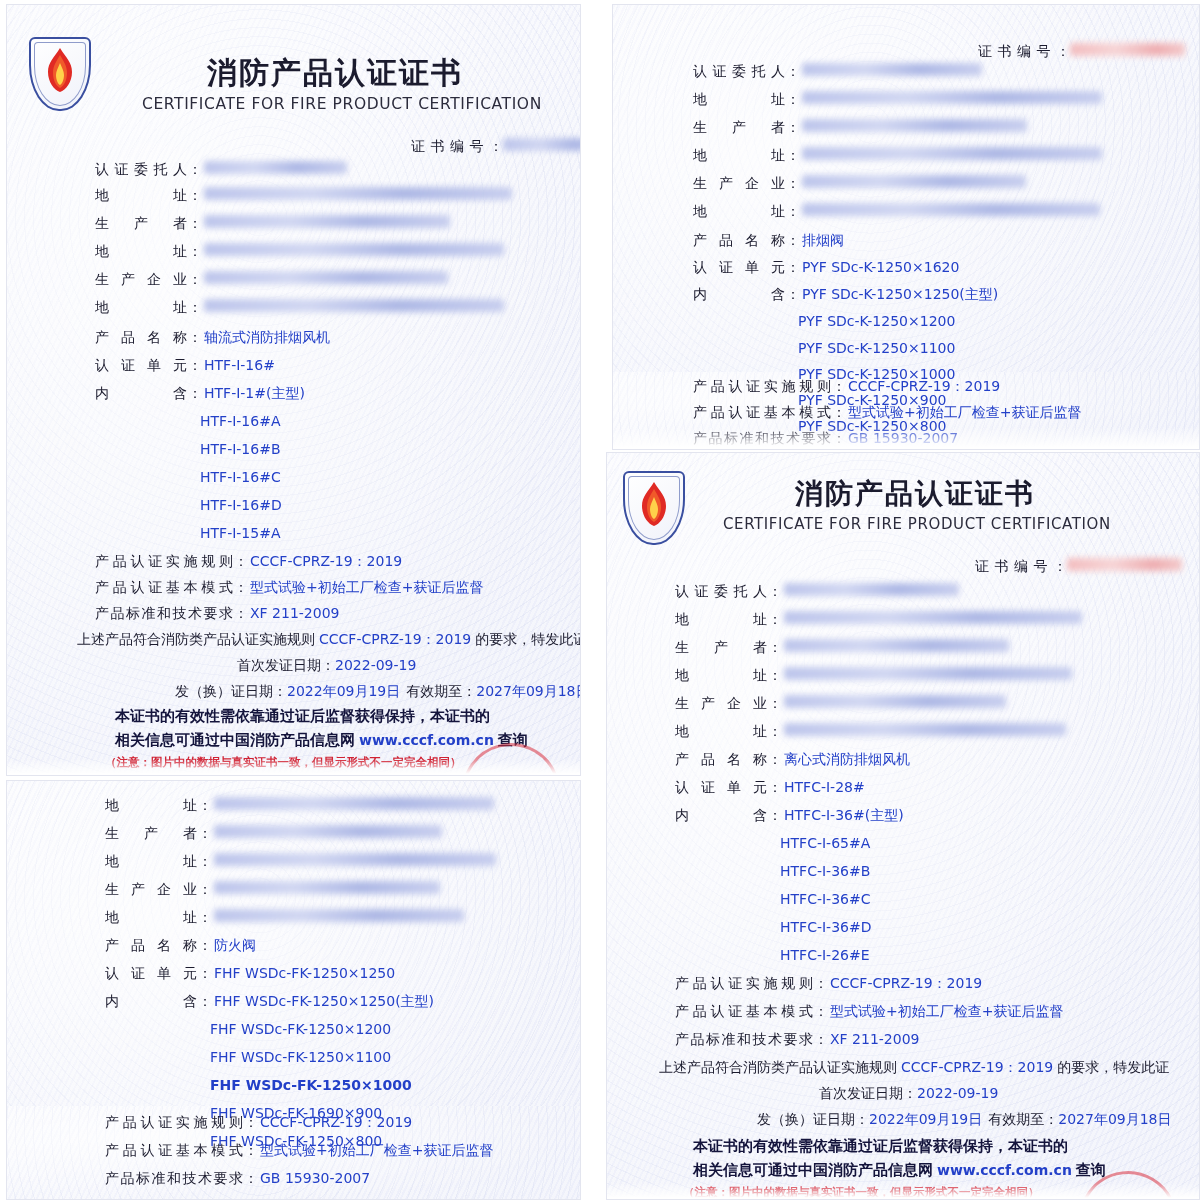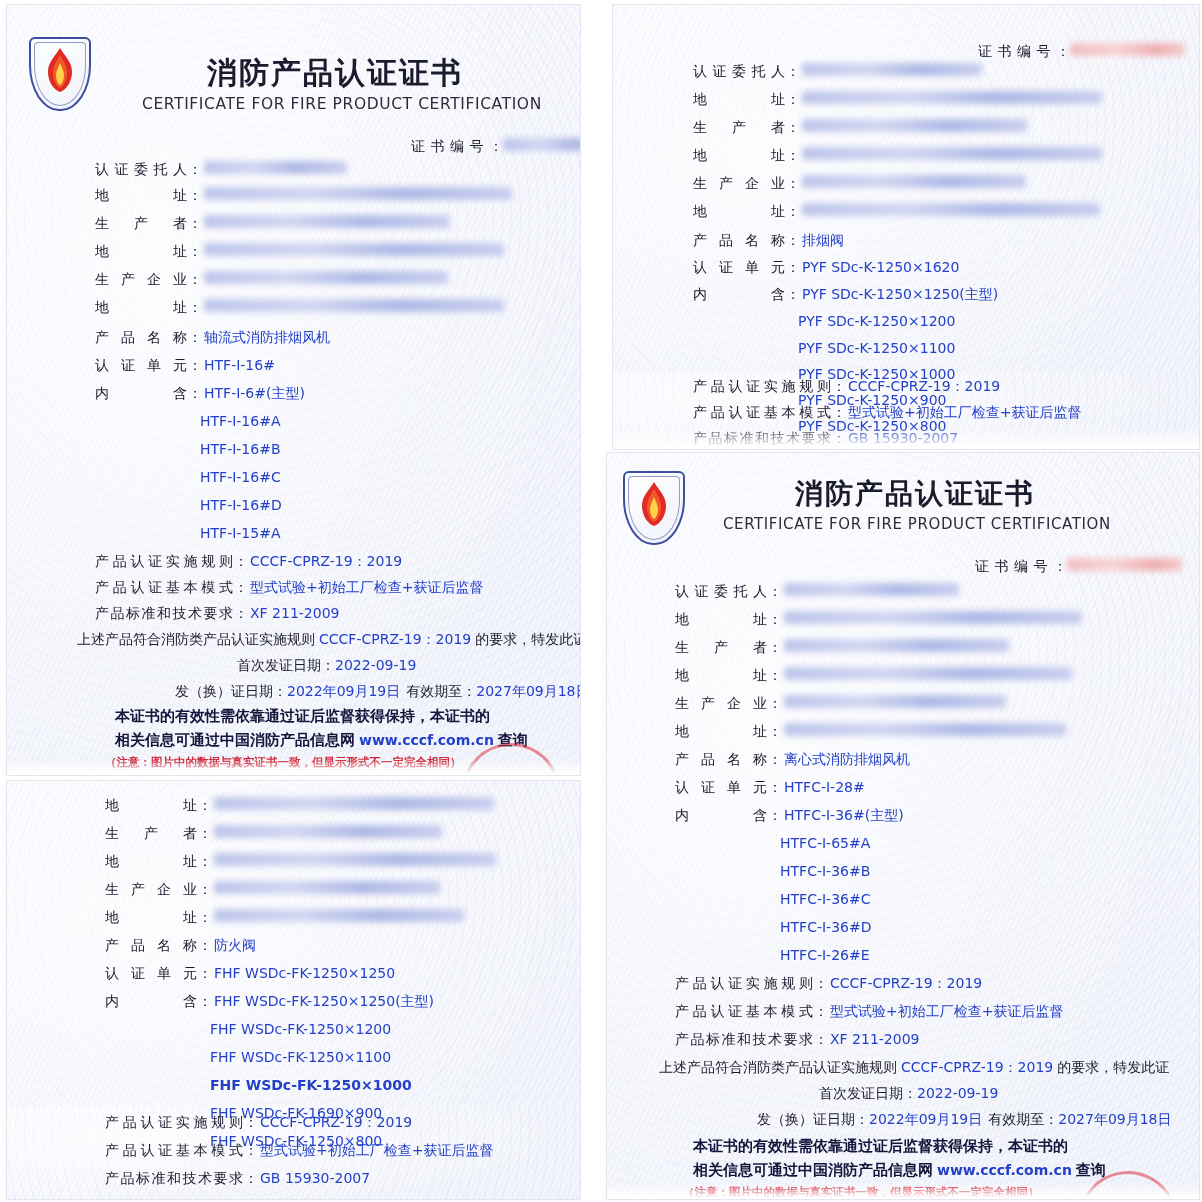--- a/index.html
+++ b/index.html
@@ -158,21 +158,21 @@
         <span class="val">轴流式消防排烟风机</span>
       </div>
       <div class="row" style="left:88px;top:352px;">
         <span class="lbl" style="width:92px;">认证单元</span>
         <span class="colon">：</span>
         <span class="val">HTF-I-16#</span>
       </div>
       <div class="row" style="left:88px;top:380px;">
         <span class="lbl" style="width:92px;">内含</span>
         <span class="colon">：</span>
-        <span class="val">HTF-I-6#(主型)</span>
+        <span class="val">HTF-I-1#(主型)</span>
       </div>
       <div class="row" style="left:193px;top:408px;">
           <span class="val">HTF-I-16#A</span>
         </div>
       <div class="row" style="left:193px;top:436px;">
           <span class="val">HTF-I-16#B</span>
         </div>
       <div class="row" style="left:193px;top:464px;">
           <span class="val">HTF-I-16#C</span>
         </div>

